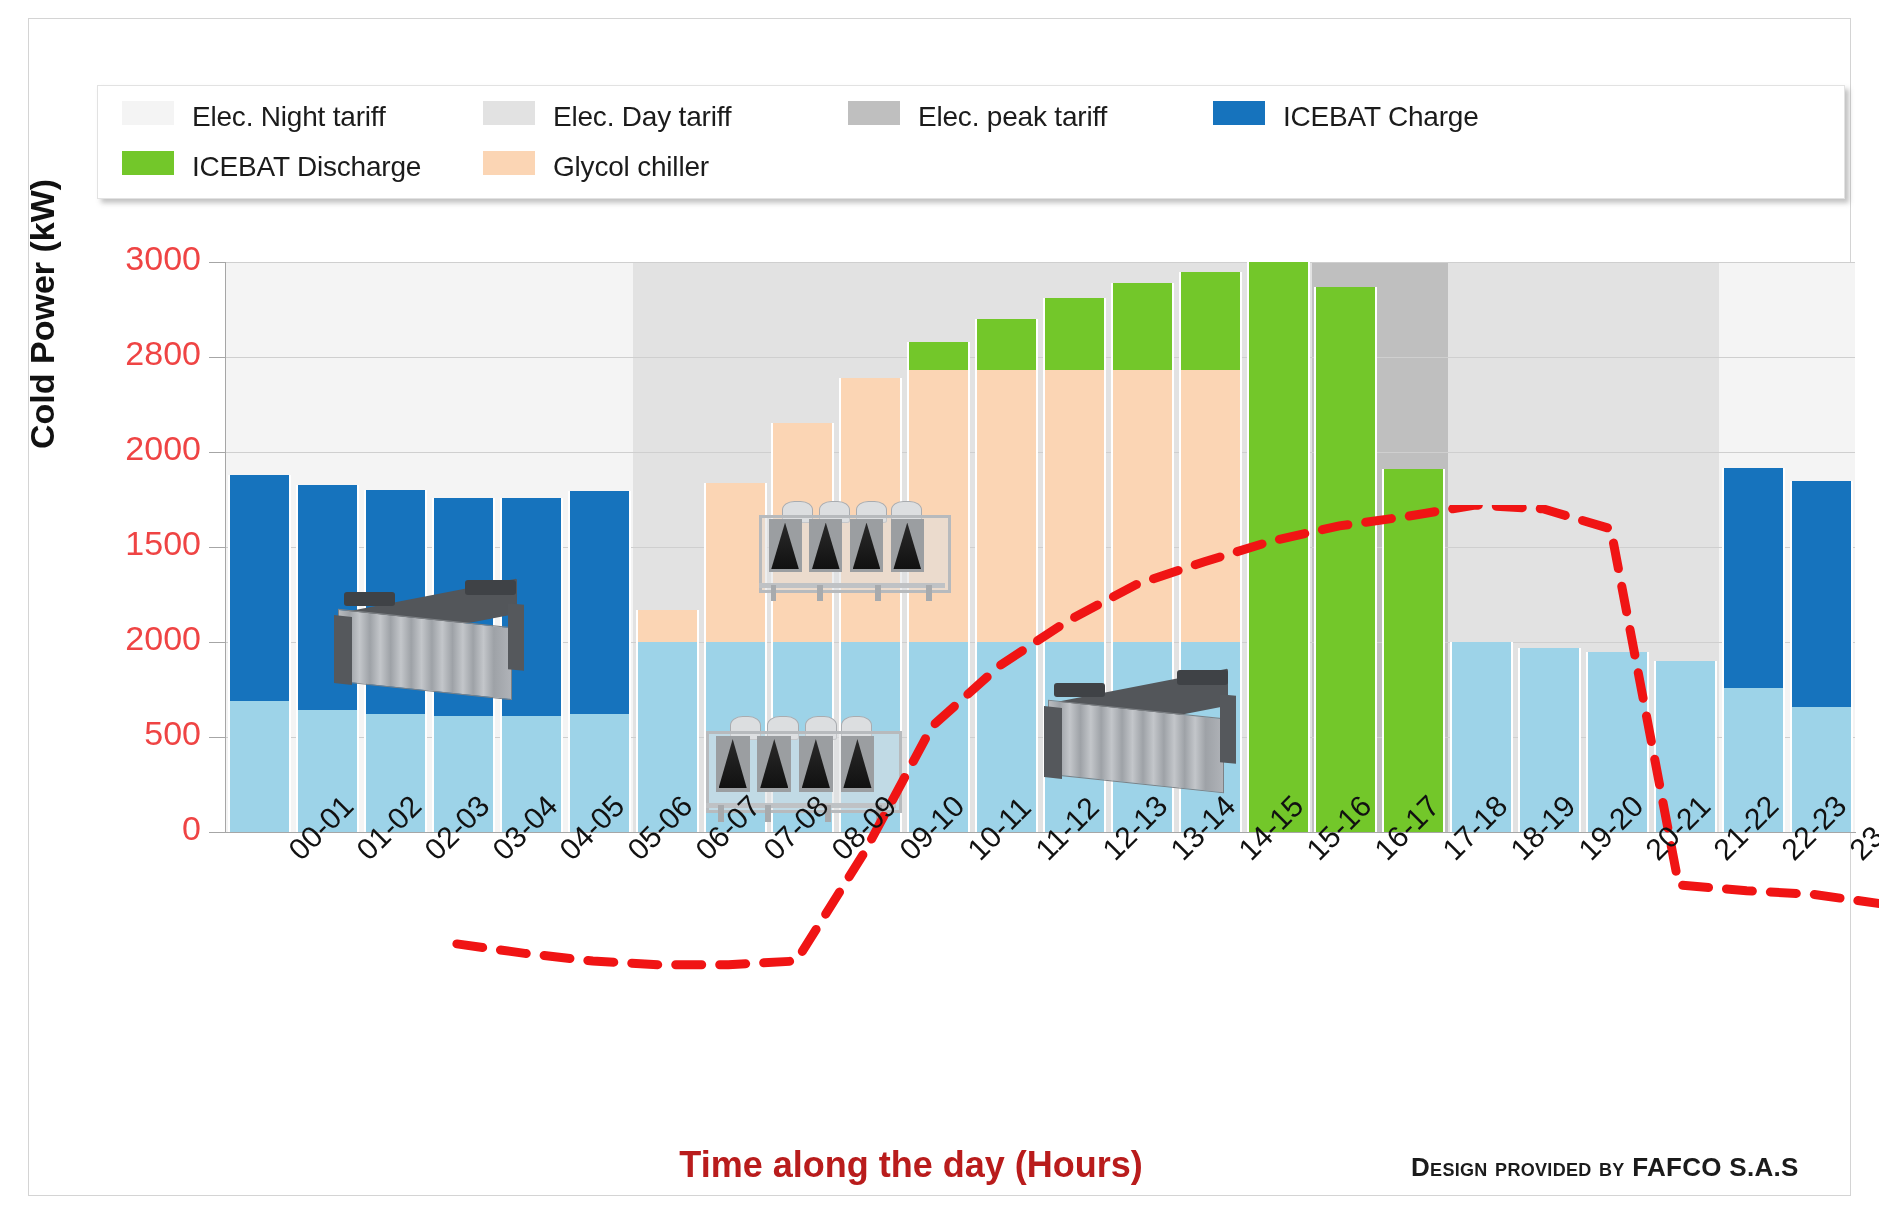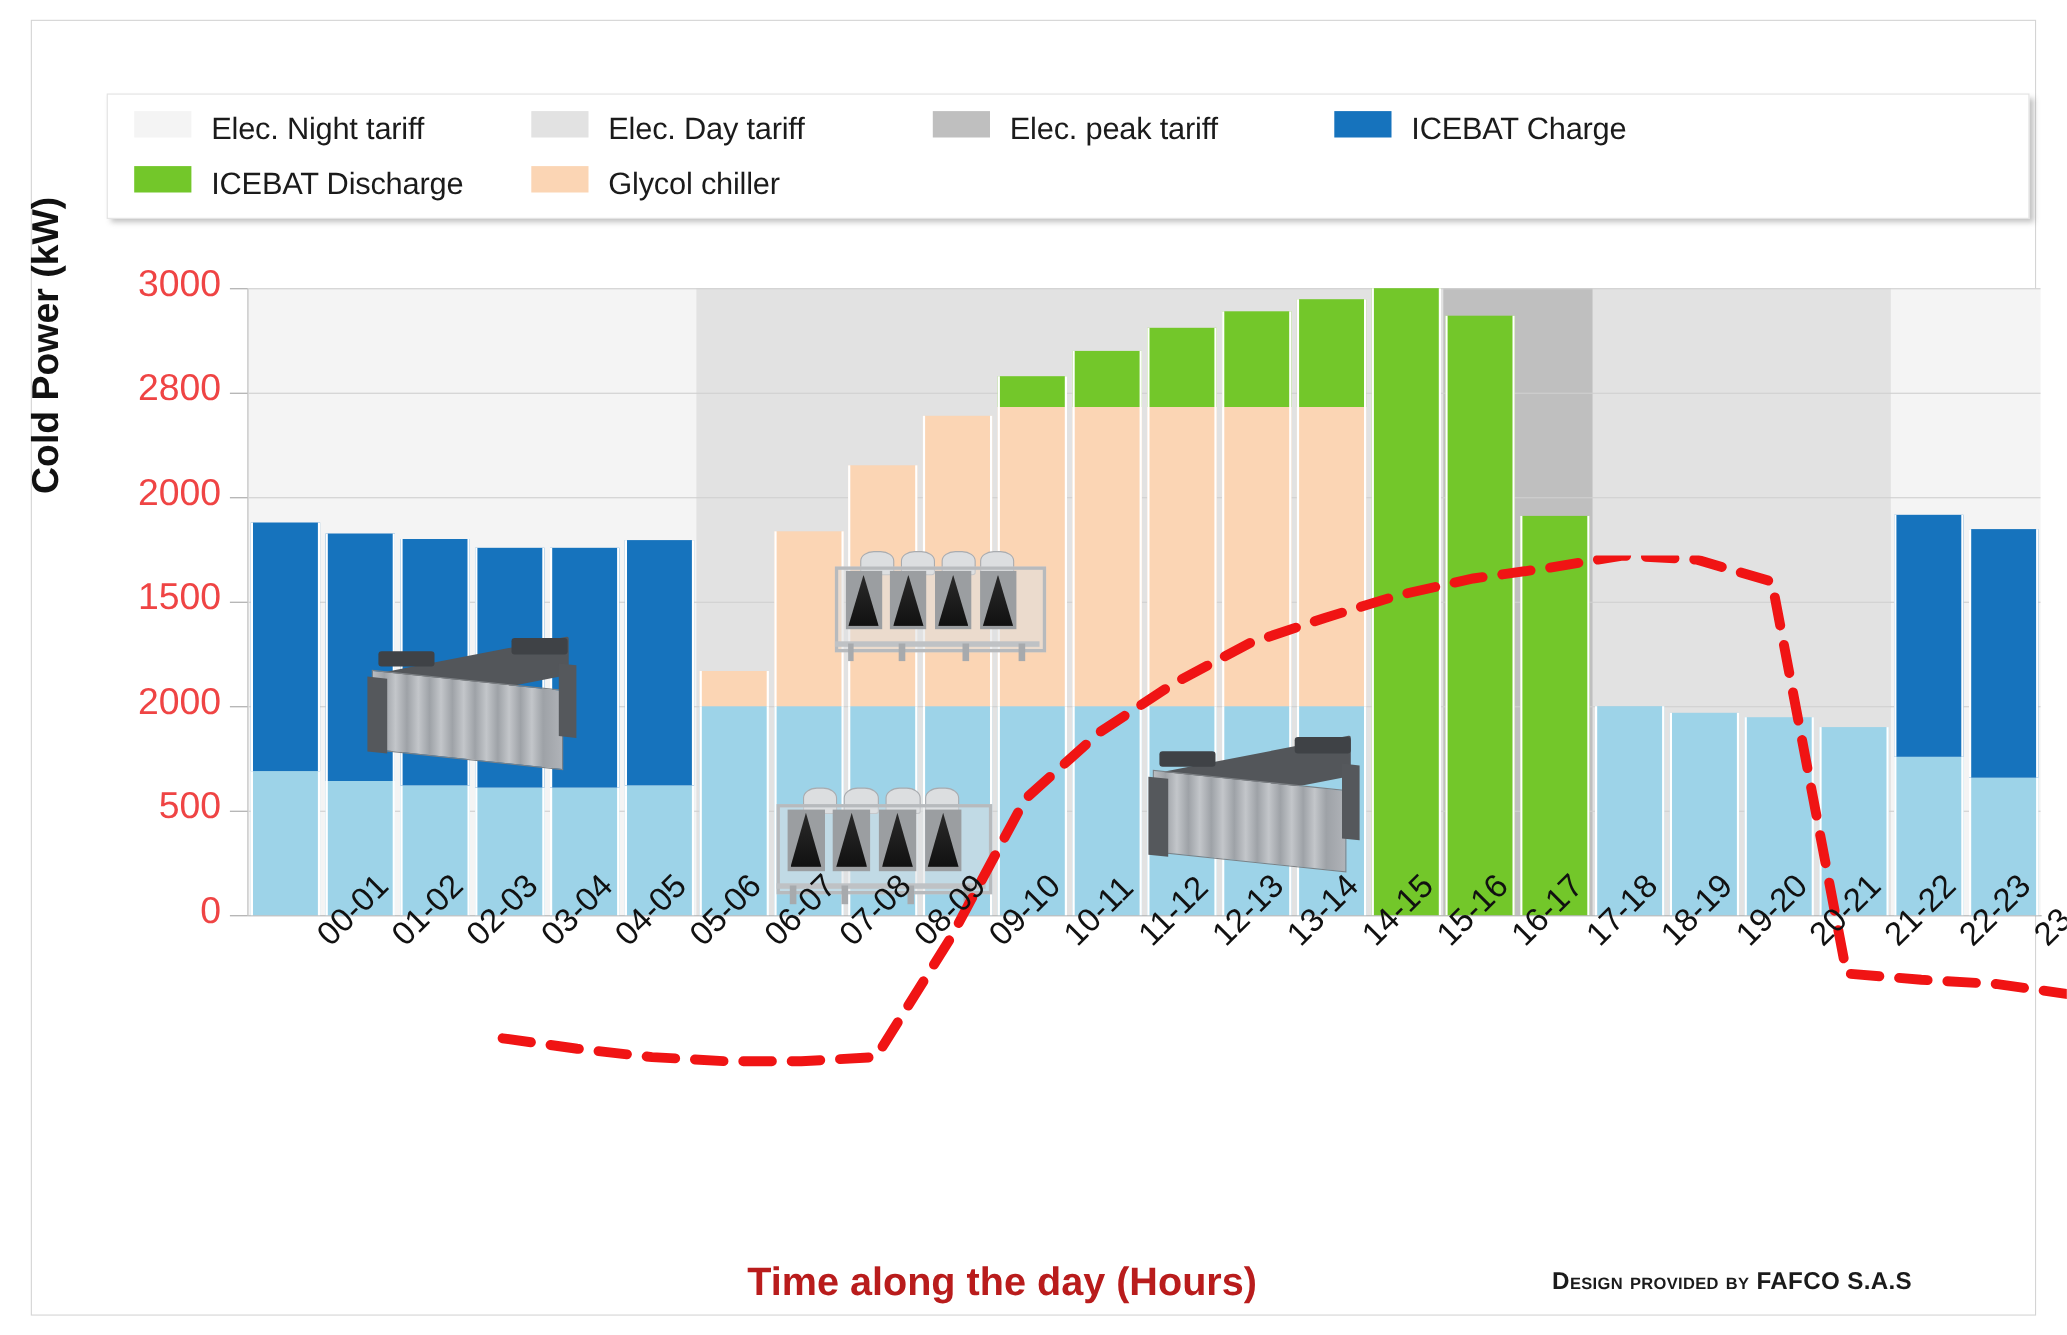--- a/index.html
+++ b/index.html
@@ -37,21 +37,21 @@
 
   .bar{position:absolute;bottom:0;box-sizing:border-box;}
   .seg{position:absolute;left:0;right:0;border-left:2px solid #fff;border-right:2px solid #fff;box-sizing:border-box;}
 
   #demand{position:absolute;left:197px;top:243px;width:1629px;height:570px;pointer-events:none;}
 
   .xlabel{position:absolute;font-size:30px;color:#111;white-space:nowrap;
           transform:rotate(-45deg);transform-origin:right top;text-align:right;}
 
   #xtitle{position:absolute;left:622px;top:1125px;width:520px;text-align:center;font-size:36px;font-weight:bold;color:#b91c1c;}
-  #credit{position:absolute;left:1382px;top:1133px;font-size:22px;font-weight:bold;color:#1b1b1b;
+  #credit{position:absolute;left:1382px;top:1133px;font-size:26px;font-weight:bold;color:#1b1b1b;
           font-variant:small-caps;letter-spacing:.3px;white-space:nowrap;}
 
   
   .equip{position:absolute;}
   .container-img{position:relative;width:100%;height:100%;}
   .ct-body{position:absolute;left:3%;top:34%;width:88%;height:60%;
            background:linear-gradient(90deg,#b9bcc0 0%,#9ea2a7 6%,#c3c6ca 12%,#9ea2a7 18%,#c3c6ca 24%,#9ea2a7 30%,
            #c3c6ca 36%,#9ea2a7 42%,#c3c6ca 48%,#9ea2a7 54%,#c3c6ca 60%,#9ea2a7 66%,#c3c6ca 72%,#9ea2a7 78%,
            #c3c6ca 84%,#9ea2a7 90%,#b0b3b8 100%);
            transform:skewY(6deg);border:1px solid #7d8185;}

